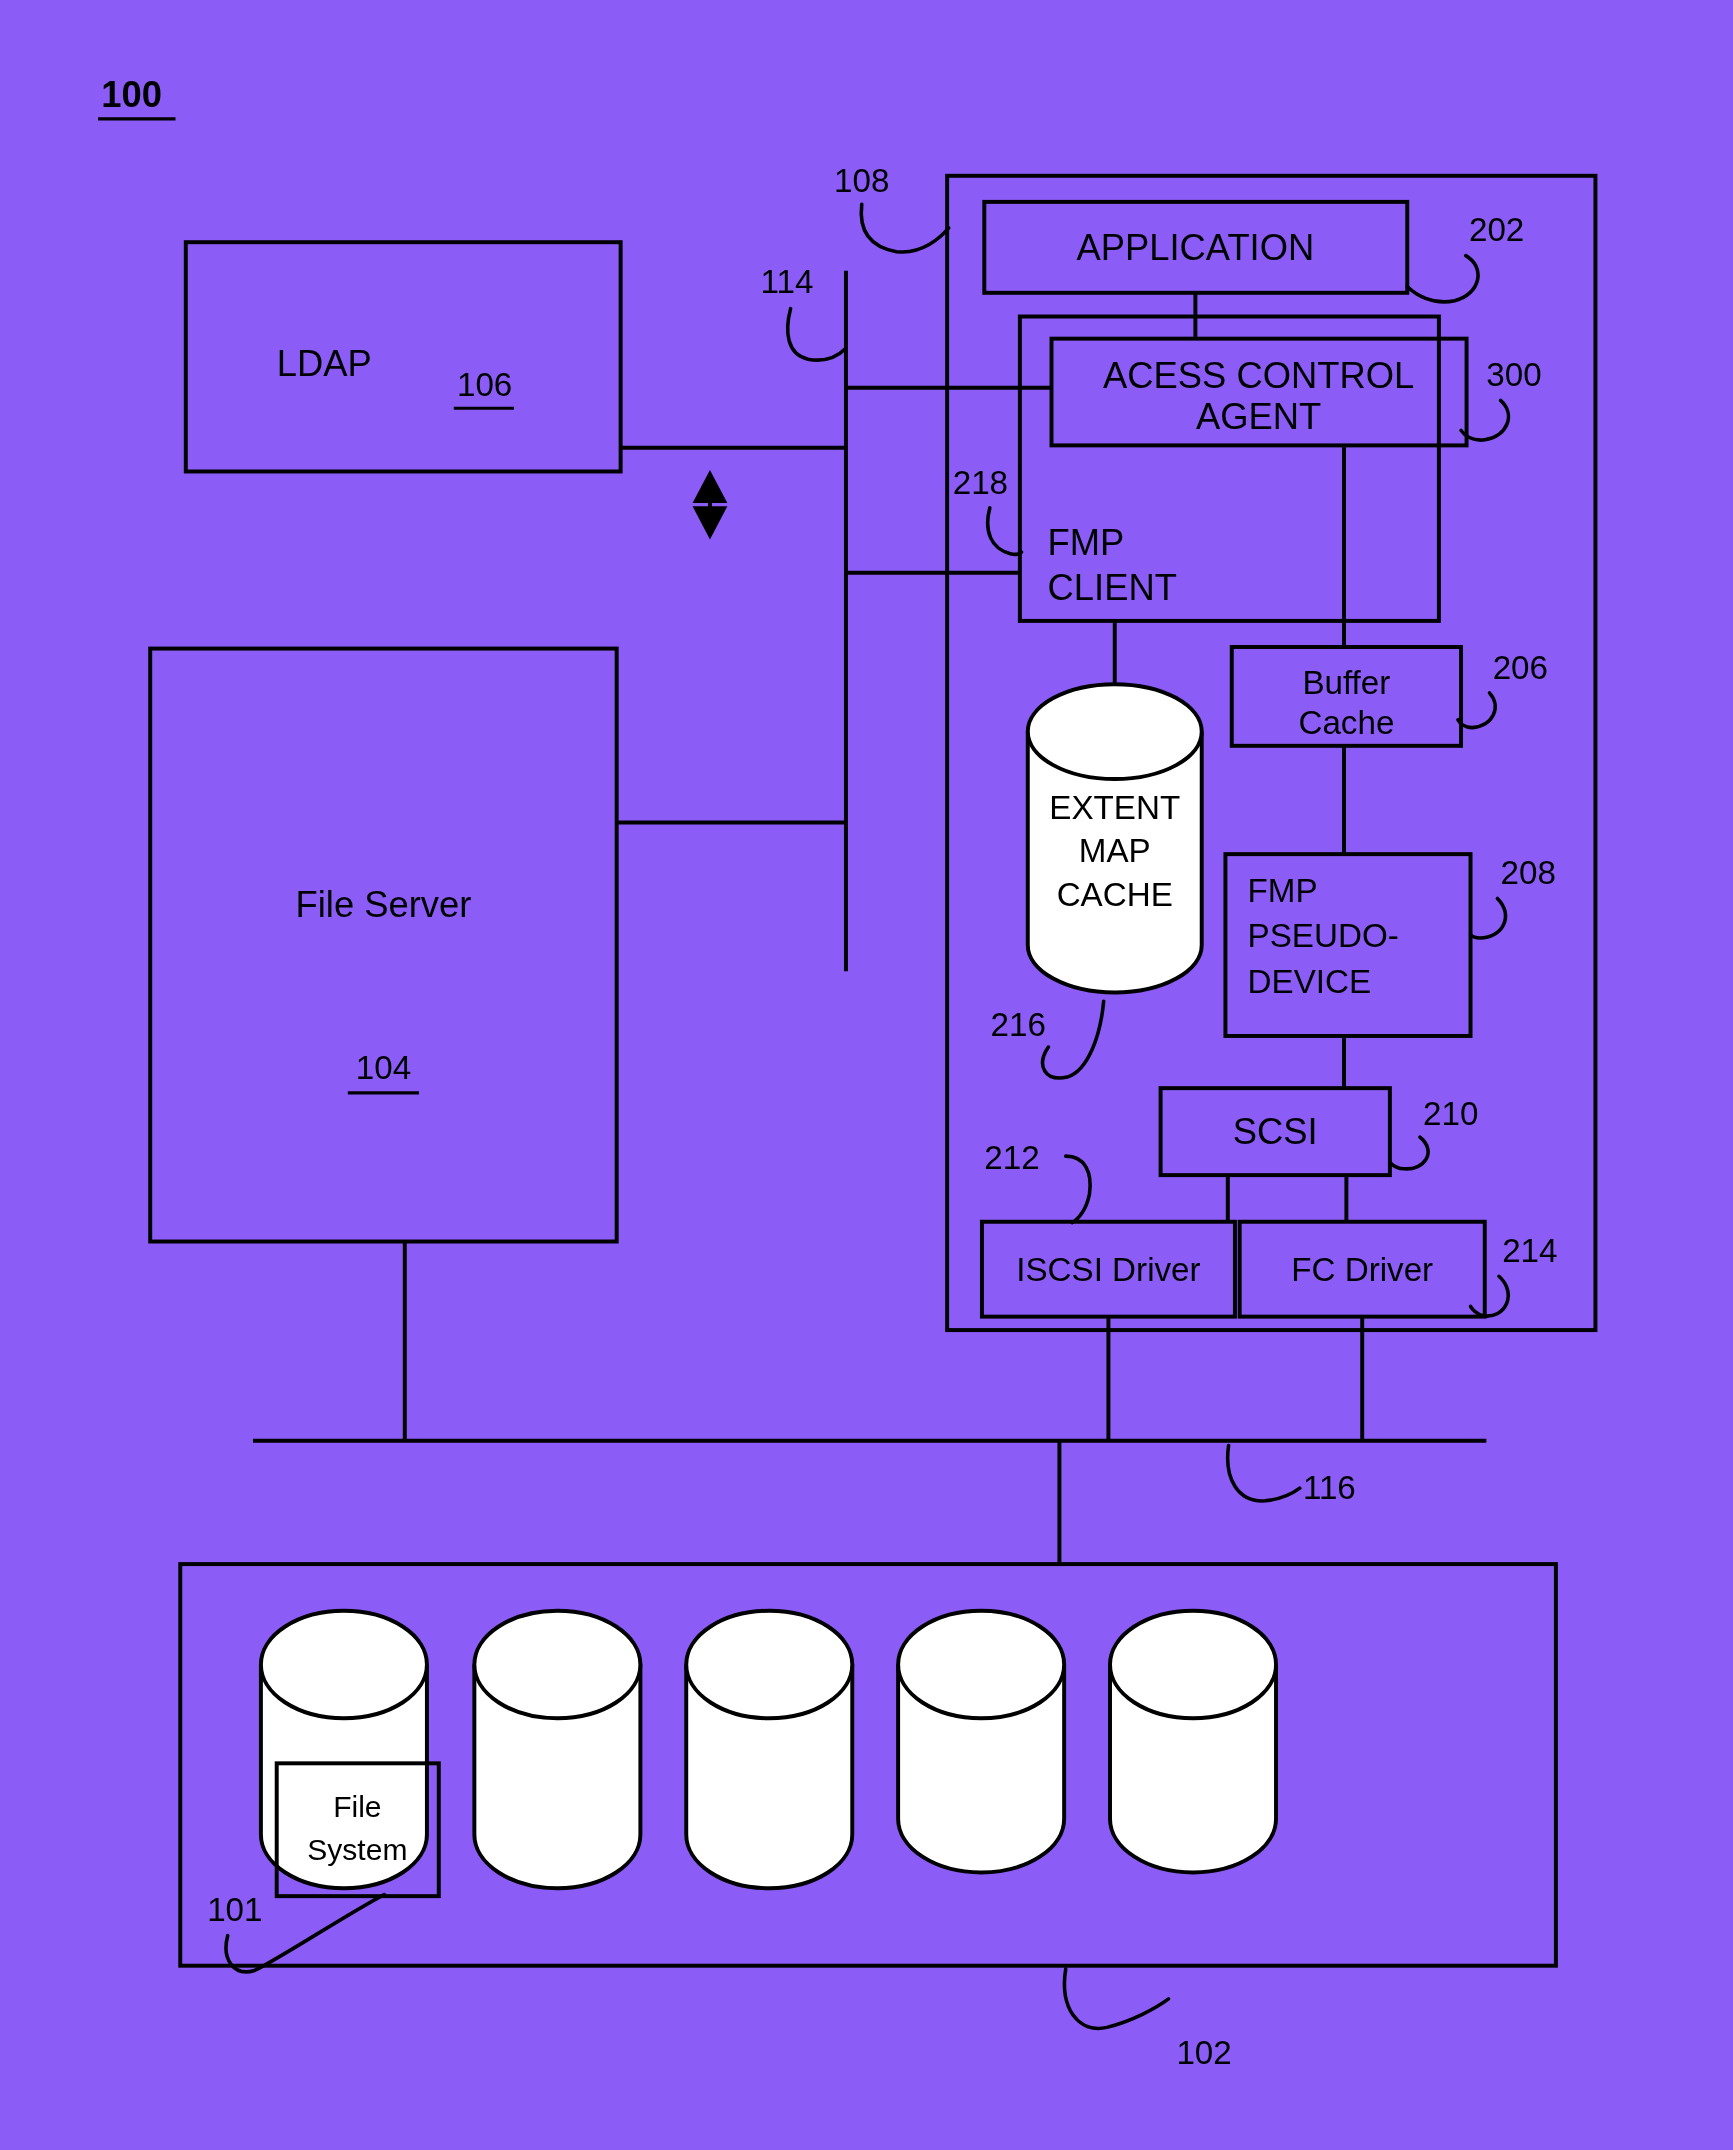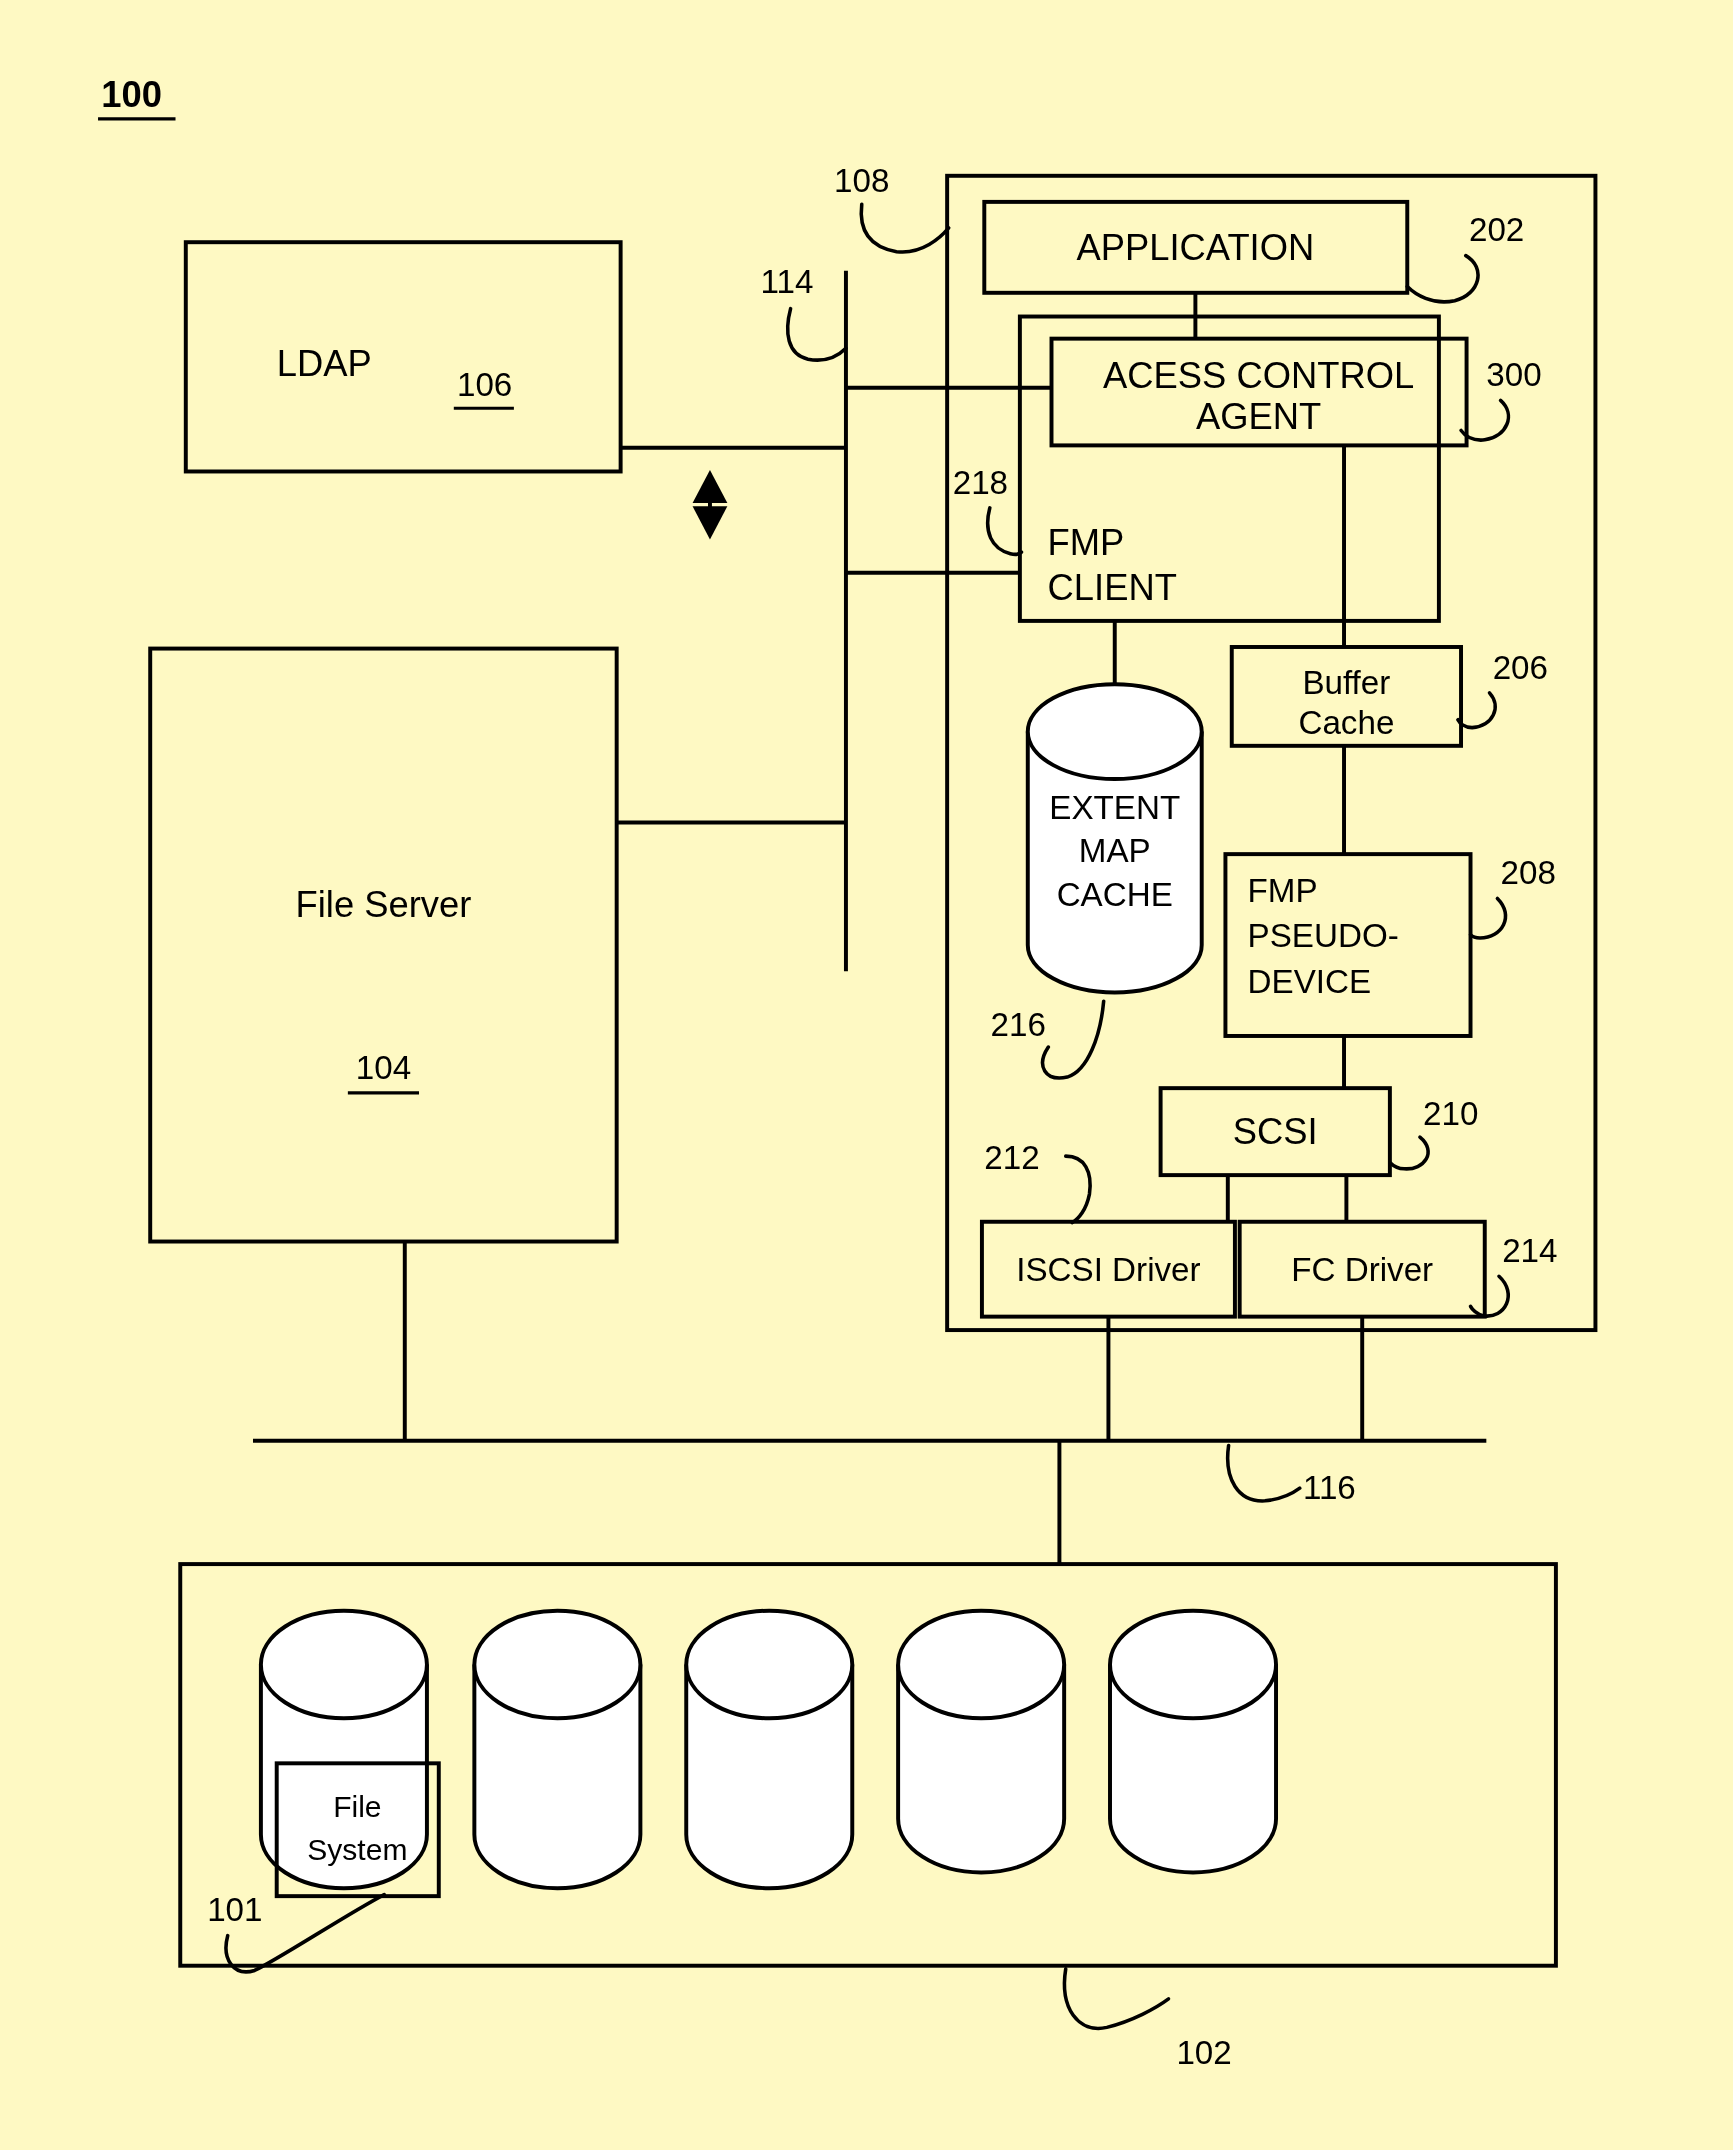--- a/index.html
+++ b/index.html
@@ -1,17 +1,17 @@
 <!DOCTYPE html>
 <html style="font-size:12.7px"><head>
 <meta charset="utf-8">
 <style>
   html,body{margin:0;padding:0;background:#ffffff;}
   body{width:1733px;height:2151px;font-family:"Liberation Sans",sans-serif;color:#000;}
-  #stage{position:relative;width:1733px;height:2151px;overflow:hidden;background:#fef9c3;}
+  #stage{position:relative;width:1733px;height:2151px;overflow:hidden;background:#8b5cf6;}
   svg{display:block;}
   .bx{fill:none;stroke:#000;stroke-width:5;}
   .ln{stroke:#000;stroke-width:5;fill:none;}
   .ln-thin{stroke:#000;stroke-width:4;fill:none;}
   .lead{stroke:#000;stroke-width:4.5;fill:none;stroke-linecap:round;}
   .cyl{fill:#fff;stroke:#000;stroke-width:5;}
   .cyl-top{fill:#fff;stroke:#000;stroke-width:5;}
   text{font-family:"Liberation Sans",sans-serif;fill:#000;}
   .t-box{font-size:42px;}
   .t-box-lg{font-size:46px;}

